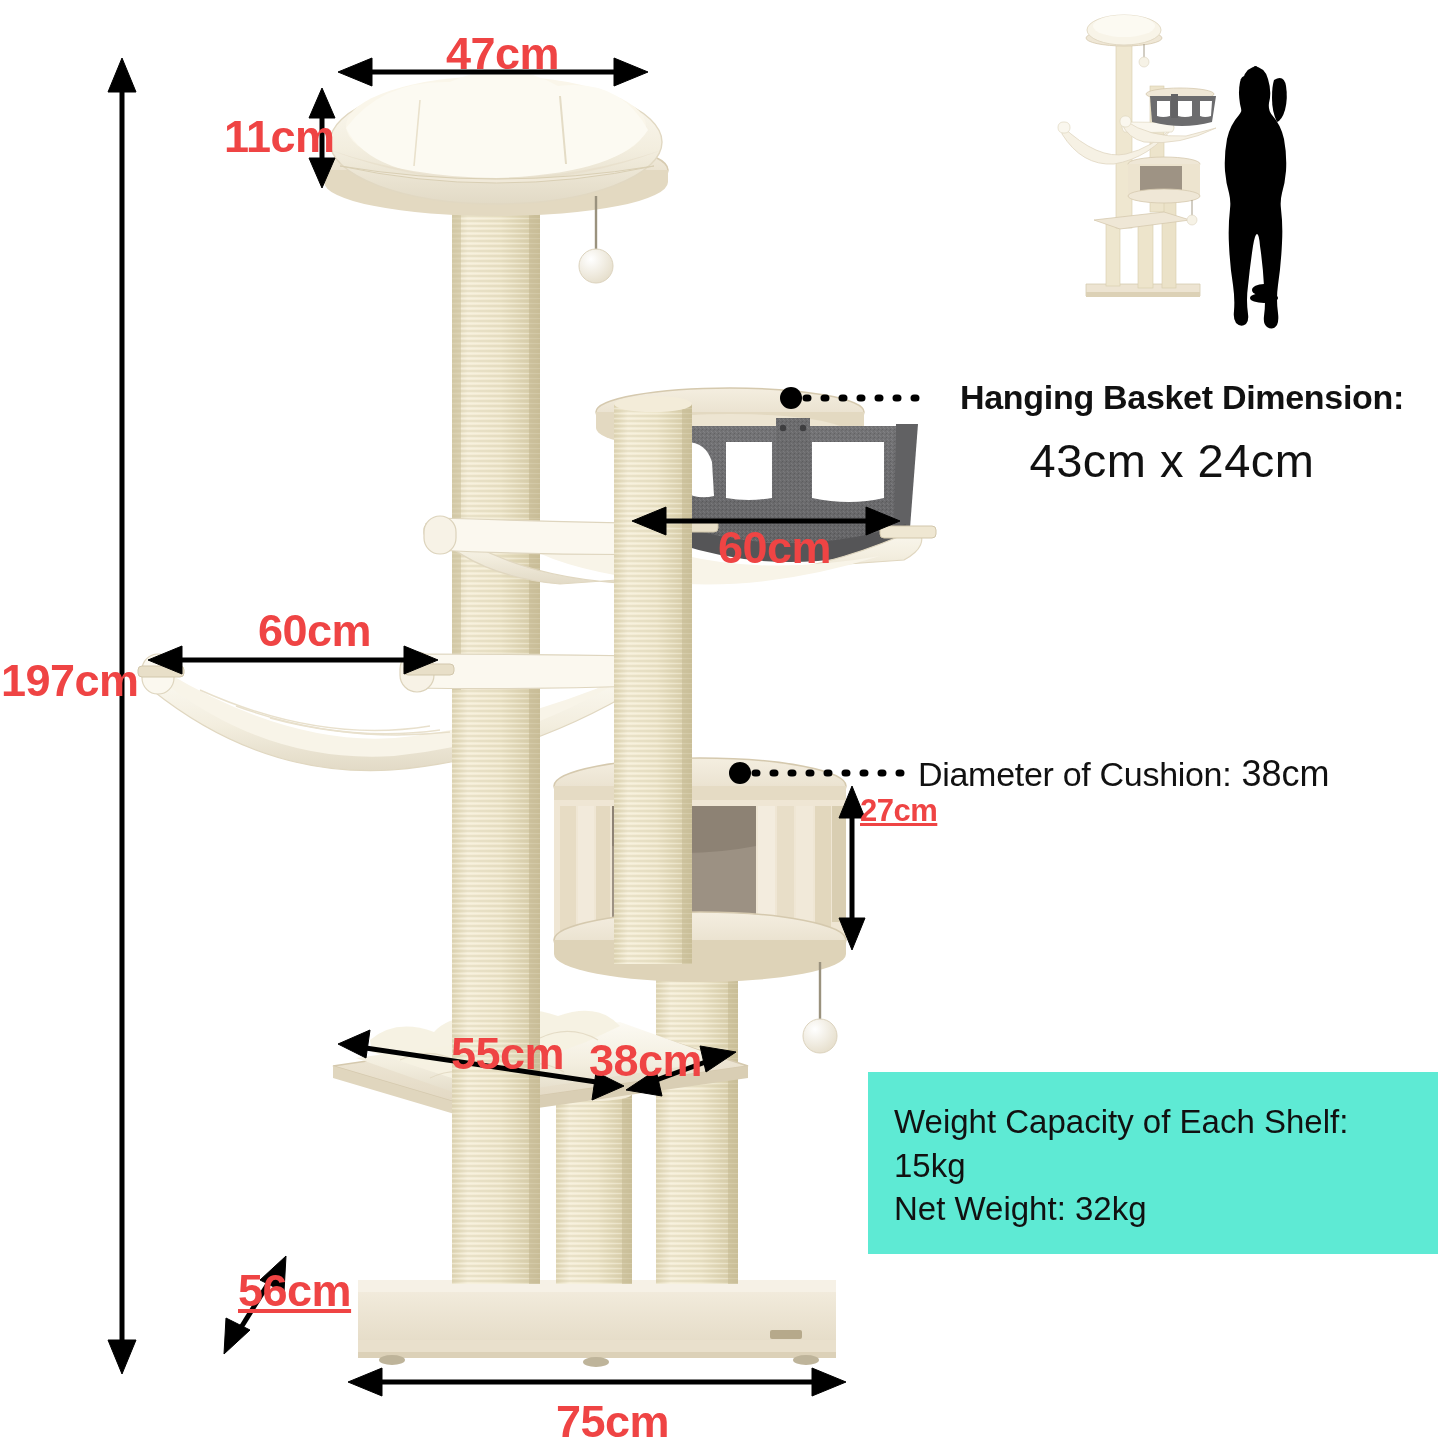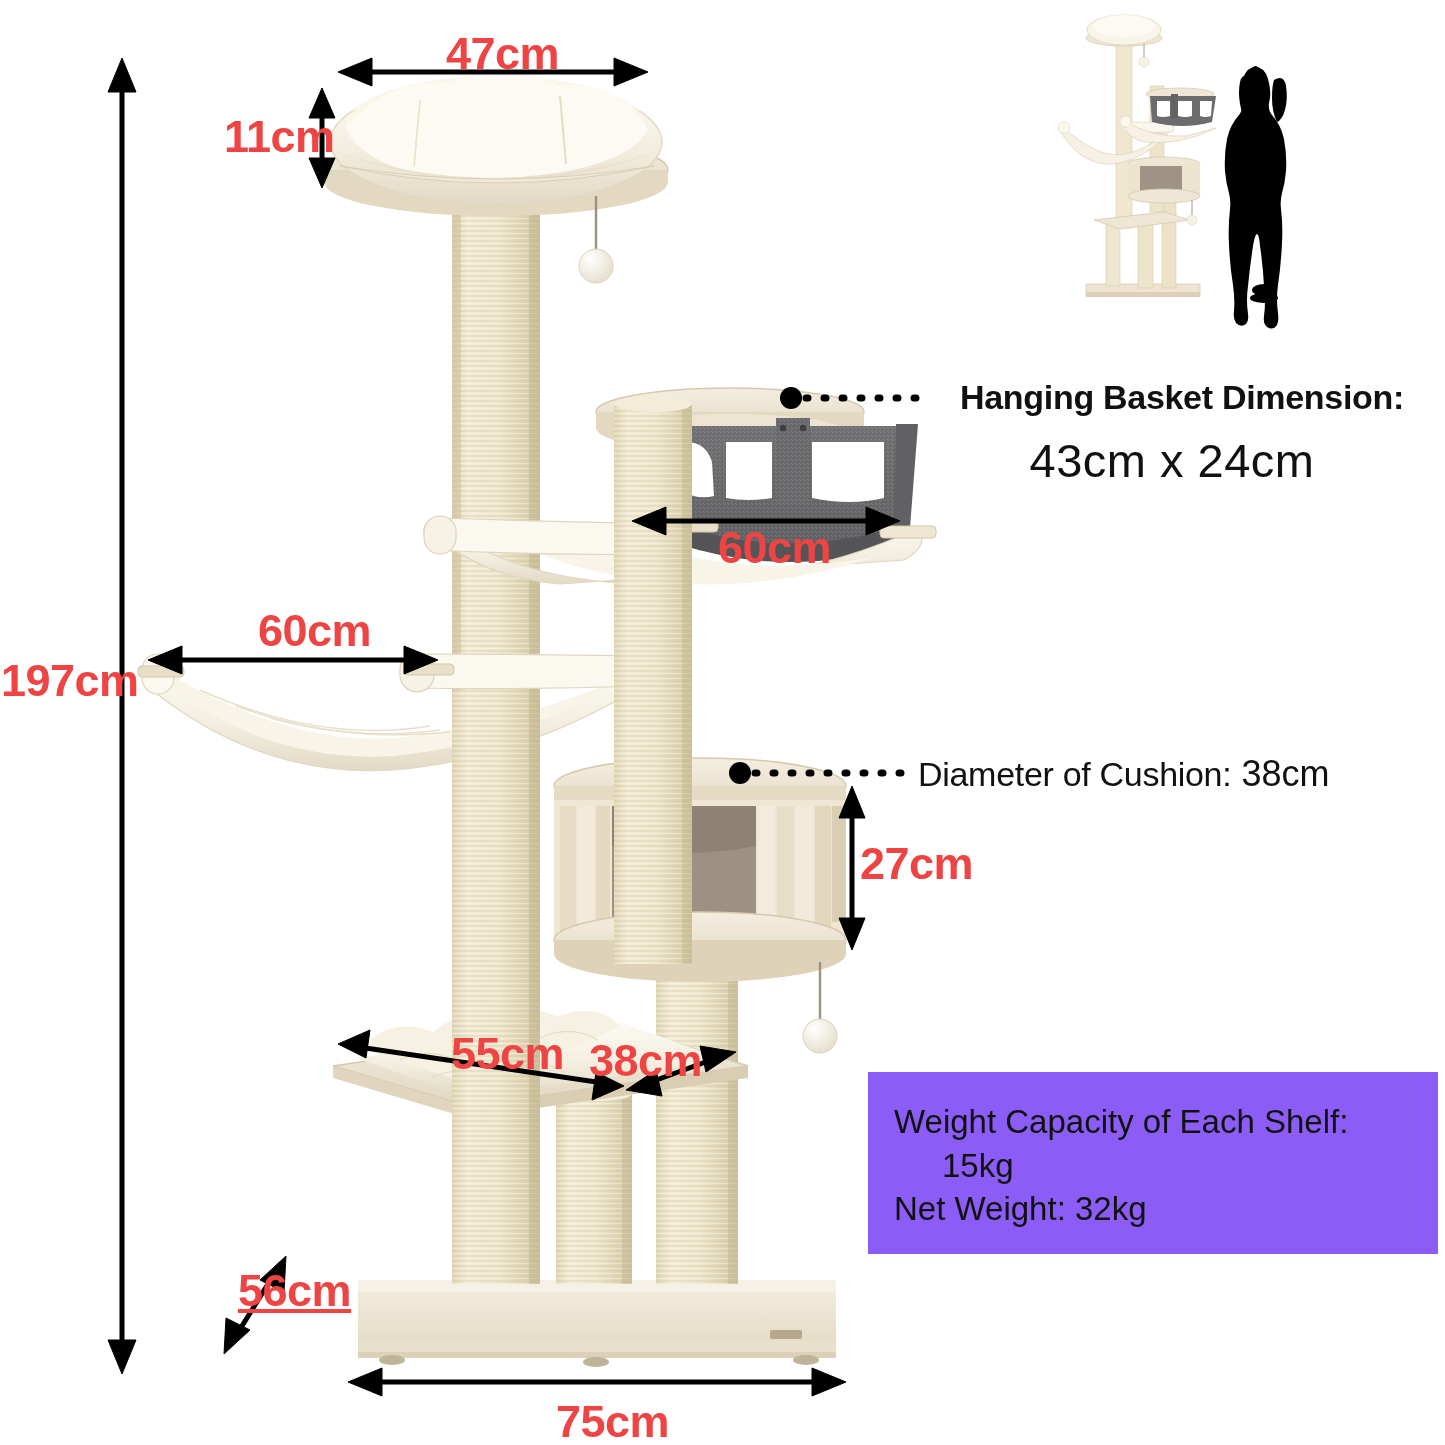--- a/index.html
+++ b/index.html
@@ -298,45 +298,45 @@
   <div class="dimlabel" style="left:1px;top:655px;font-size:45px;">197cm</div>
 
   <div class="dimlabel" style="left:446px;top:28px;font-size:45px;">47cm</div>
 
   <div class="dimlabel" style="left:224px;top:111px;font-size:45px;">11cm</div>
 
   <div class="dimlabel" style="left:718px;top:522px;font-size:45px;">60cm</div>
 
   <div class="dimlabel" style="left:258px;top:605px;font-size:45px;">60cm</div>
 
-  <div class="dimlabel" style="left:860px;top:838px;font-size:45px;">27cm</div>
+  <div class="dimlabel" style="left:860px;top:793px;font-size:31px;text-decoration:underline;">27cm</div>
 
   <div class="dimlabel" style="left:427px;top:1028px;font-size:45px;margin-left:24px;">55cm</div>
 
   <div class="dimlabel" style="left:589px;top:1035px;font-size:45px;">38cm</div>
 
   <div class="dimlabel" style="left:238px;top:1265px;font-size:45px;text-decoration:underline;">56cm</div>
 
   <div class="dimlabel" style="left:556px;top:1396px;font-size:45px;">75cm</div>
 
   <div class="abs" style="left:940px;top:378px;">
     <div style="font-size:34px;font-weight:700;white-space:nowrap;letter-spacing:-0.3px;margin-left:20px;">Hanging Basket Dimension:</div>
     <div style="font-size:47px;font-weight:400;text-align:center;margin-top:16px;
                 white-space:nowrap;letter-spacing:0.5px;">43cm x 24cm</div>
   </div>
 
   <div class="abs" style="left:918px;top:753px;display:flex;align-items:baseline;gap:10px;">
     <span style="font-size:34px;font-weight:400;white-space:nowrap;letter-spacing:-0.3px;">Diameter of Cushion:</span>
     <span style="font-size:36px;font-weight:400;white-space:nowrap;">38cm</span>
   </div>
 
-  <div class="abs" style="left:868px;top:1072px;width:570px;height:182px;background:#8b5cf6;
+  <div class="abs" style="left:868px;top:1072px;width:570px;height:182px;background:#5eead4;
               padding:28px 26px 0 26px;box-sizing:border-box;">
     <div style="font-size:33px;line-height:1.32;white-space:nowrap;">Weight Capacity of Each Shelf:</div>
-    <div style="font-size:33px;line-height:1.32;margin-left:48px;">15kg</div>
+    <div style="font-size:33px;line-height:1.32;">15kg</div>
     <div style="font-size:33px;line-height:1.32;">Net Weight: 32kg</div>
   </div>
 
   <svg class="abs" style="left:1040px;top:6px;" width="280" height="306" viewBox="0 0 280 306">
 
     <g>
 
       <path d="M46,278 L160,278 L160,290 L46,290 Z" fill="#EDE4D2" stroke="#D6CBB0" stroke-width="0.8"></path>
       <path d="M46,286 L160,286 L160,291 L46,291 Z" fill="#DCD1B6"></path>
 

